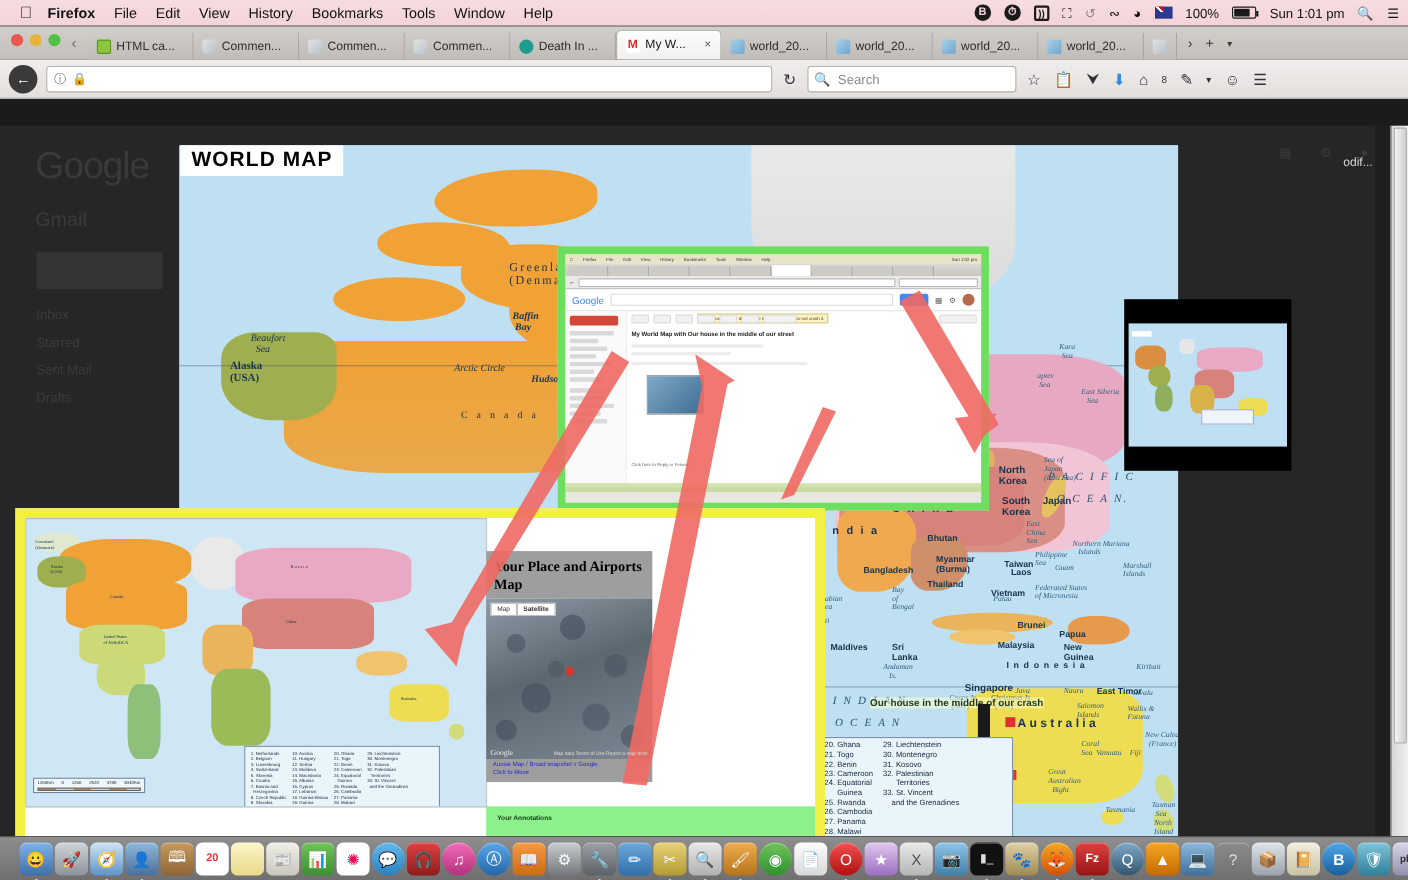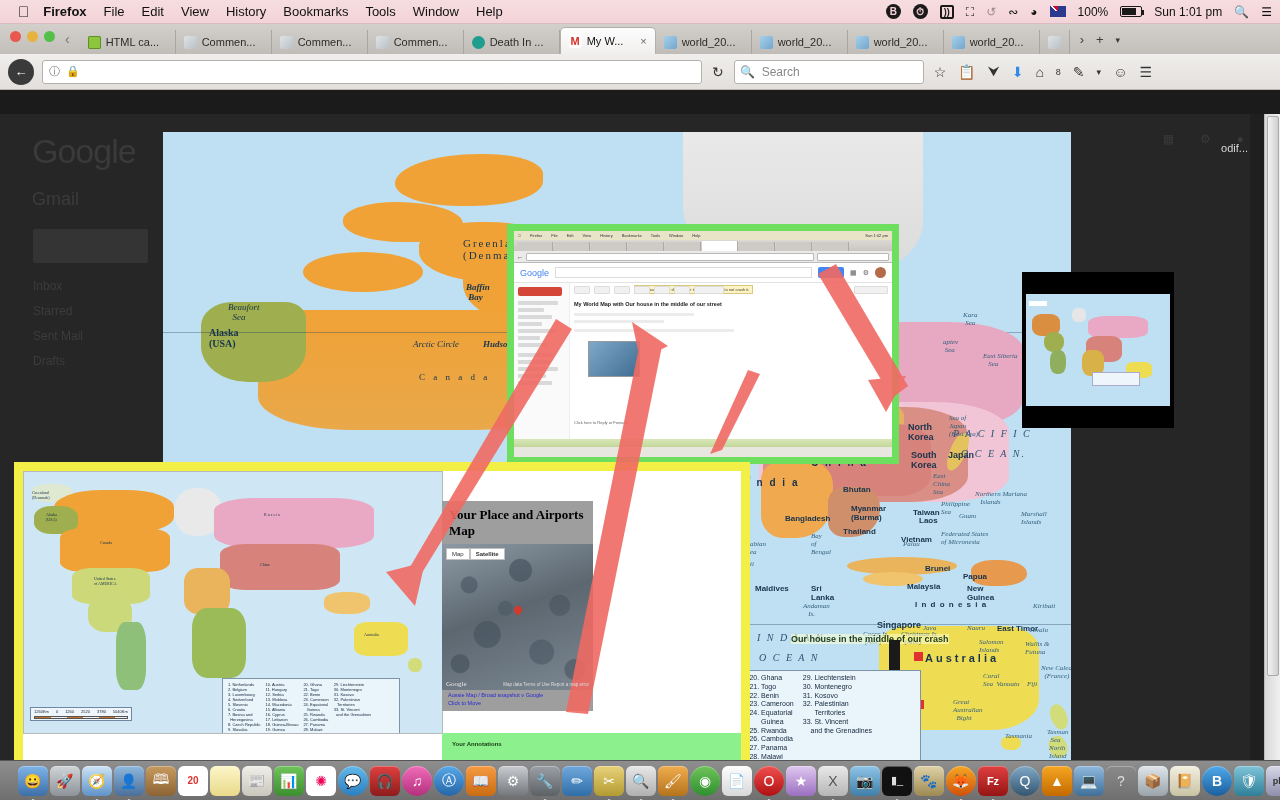--- a/index.html
+++ b/index.html
@@ -408,24 +408,25 @@
 
       <div class="land" style="left:808px;top:428px;width:56px;height:26px;background:#e79a4e;border-radius:40% 50% 45% 35%;"></div>
 
       <div class="land" style="left:716px;top:494px;width:160px;height:104px;background:#eedc53;border-radius:18% 22% 30% 24%;"></div>
 
       <div class="land" style="left:838px;top:604px;width:20px;height:14px;background:#eedc53;border-radius:45%;"></div>
 
       <div class="land" style="left:888px;top:572px;width:16px;height:26px;background:#d3dc7a;border-radius:50% 40% 55% 45%;transform:rotate(-25deg);"></div>
       <div class="land" style="left:886px;top:604px;width:18px;height:22px;background:#d3dc7a;border-radius:45%;transform:rotate(-20deg);"></div>
 
+      <div class="wm-title">WORLD MAP</div>
 
       <div class="lbl" style="left:46px;top:195px;font-size:10px;font-weight:bold;">Alaska<br>(USA)</div>
       <div class="lbl" style="left:65px;top:170px;"><i>Beaufort<br>&nbsp;&nbsp;Sea</i></div>
-      <div class="lbl" style="left:250px;top:207px;font-style:italic;">Arctic Circle</div>
+      <div class="lbl" style="left:250px;top:197px;font-style:italic;">Arctic Circle</div>
       <div class="lbl" style="left:256px;top:240px;letter-spacing:3px;">C a n a d a</div>
       <div class="lbl" style="left:320px;top:207px;font-weight:bold;"><i>Hudson</i></div>
       <div class="lbl" style="left:395px;top:212px;font-size:7px;"><i>Labrador</i></div>
       <div class="lbl" style="left:303px;top:150px;font-weight:bold;"><i>Baffin<br>&nbsp;Bay</i></div>
       <div class="lbl" style="left:300px;top:105px;font-size:11px;letter-spacing:2px;">Greenla<br>(Denma</div>
       <div class="lbl country" style="left:588px;top:270px;font-size:9px;">Kazakhstan</div>
       <div class="lbl country" style="left:556px;top:288px;">zbekistan</div>
       <div class="lbl country" style="left:570px;top:300px;">Kyrgyzstan</div>
       <div class="lbl country" style="left:574px;top:312px;">Tajikistan</div>
       <div class="lbl country" style="left:556px;top:324px;">fghanistan</div>

